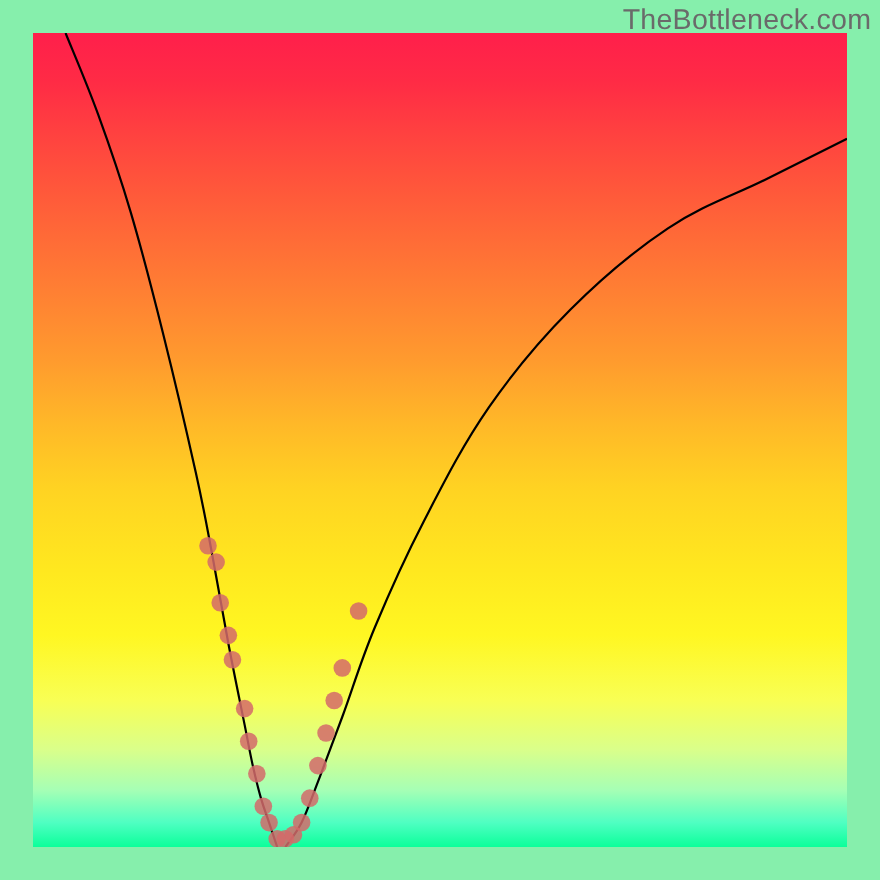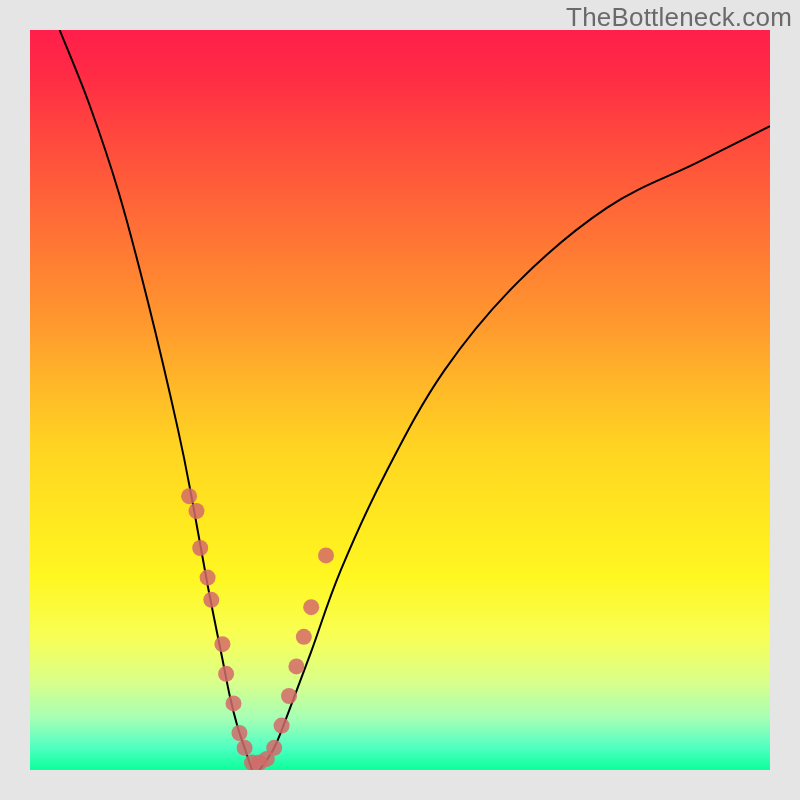--- a/index.html
+++ b/index.html
@@ -8,21 +8,21 @@
     width: 800px;
     height: 800px;
     background: #000;
     overflow: hidden;
     font-family: Arial, Helvetica, sans-serif;
   }
   .frame {
     position: relative;
     width: 800px;
     height: 800px;
-    background: #e5e5e5;
+    background: #86efac;
   }
   .plot-area {
     position: absolute;
     left: 30px;
     top: 30px;
     width: 740px;
     height: 740px;
     overflow: hidden;
   }
   .gradient-bg {

